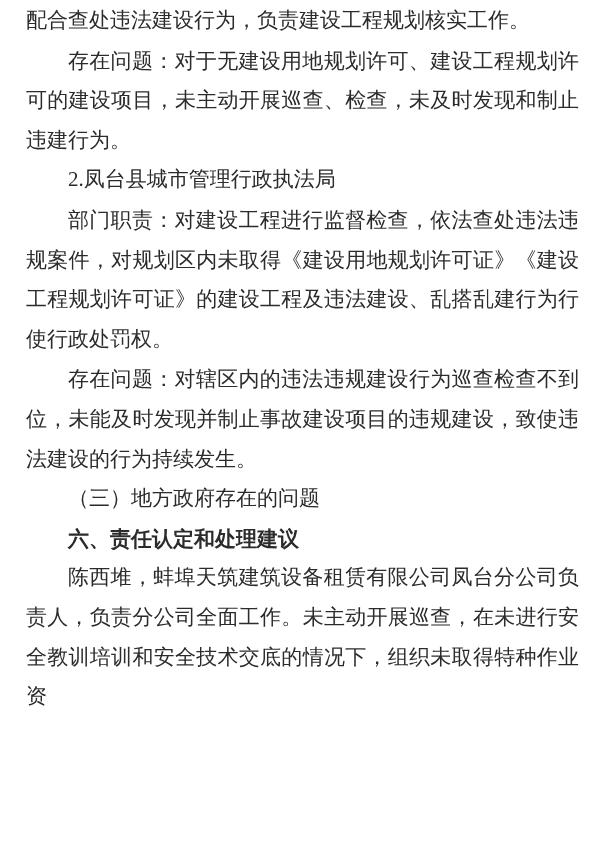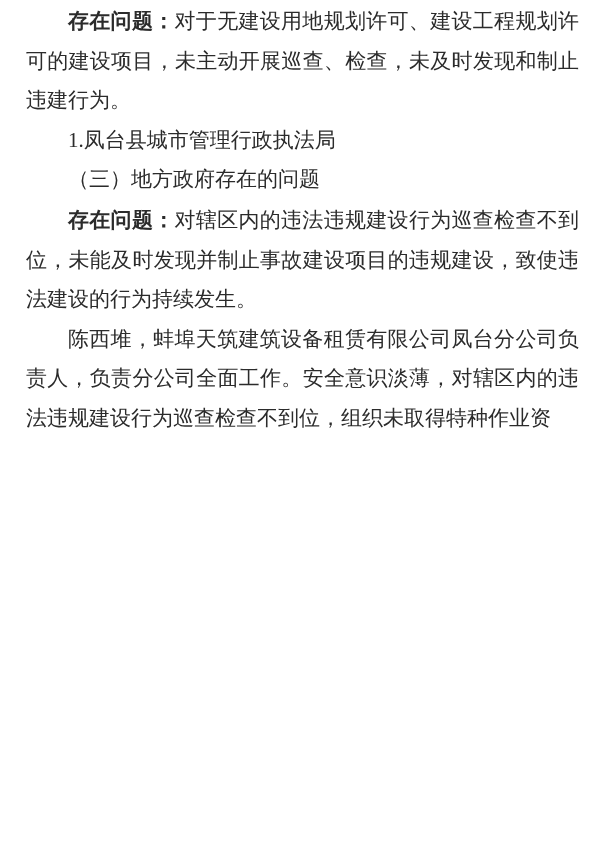--- a/index.html
+++ b/index.html
@@ -27,39 +27,42 @@
     line-height: 39.6px;
     text-align: justify;
     text-justify: inter-character;
     letter-spacing: 0;
     word-break: break-all;
   }
   .para.indent {
     text-indent: 2em;
   }
   .para .lead {
-    font-weight: 700;
+    font-weight: 400;
     font-family: "Liberation Sans", "DejaVu Sans", sans-serif;
     margin-top: 38px;
   }
   .style-heading {
     font-weight: 700;
     font-family: "Liberation Sans", "DejaVu Sans", sans-serif;
   }
   .style-subheading {
     font-weight: 400;
   }
   .style-body {
     font-weight: 400;
   }
 </style>
 </head>
 <body>
 
 <main class="page" style="background: rgb(255, 255, 255); color: rgb(43, 43, 43);">
   <article class="doc-body">
+      <p class="para style-body">配合查处违法建设行为，负责建设工程规划核实工作。</p>
       <p class="para style-body indent"><span class="lead">存在问题：</span>对于无建设用地规划许可、建设工程规划许可的建设项目，未主动开展巡查、检查，未及时发现和制止违建行为。</p>
-      <p class="para style-body indent">1.凤台县城市管理行政执法局</p>
+      <p class="para style-body indent">2.凤台县城市管理行政执法局</p>
+      <p class="para style-body indent"><span class="lead">部门职责：</span>对建设工程进行监督检查，依法查处违法违规案件，对规划区内未取得《建设用地规划许可证》《建设工程规划许可证》的建设工程及违法建设、乱搭乱建行为行使行政处罚权。</p>
+      <p class="para style-body indent"><span class="lead">存在问题：</span>对辖区内的违法违规建设行为巡查检查不到位，未能及时发现并制止事故建设项目的违规建设，致使违法建设的行为持续发生。</p>
       <p class="para style-subheading indent">（三）地方政府存在的问题</p>
-      <p class="para style-body indent"><span class="lead">存在问题：</span>对辖区内的违法违规建设行为巡查检查不到位，未能及时发现并制止事故建设项目的违规建设，致使违法建设的行为持续发生。</p>
-      <p class="para style-body indent">陈西堆，蚌埠天筑建筑设备租赁有限公司凤台分公司负责人，负责分公司全面工作。安全意识淡薄，对辖区内的违法违规建设行为巡查检查不到位，组织未取得特种作业资</p>
+      <p class="para style-heading indent">六、责任认定和处理建议</p>
+      <p class="para style-body indent">陈西堆，蚌埠天筑建筑设备租赁有限公司凤台分公司负责人，负责分公司全面工作。未主动开展巡查，在未进行安全教训培训和安全技术交底的情况下，组织未取得特种作业资</p>
     </article>
 </main>
 
 </body></html>

